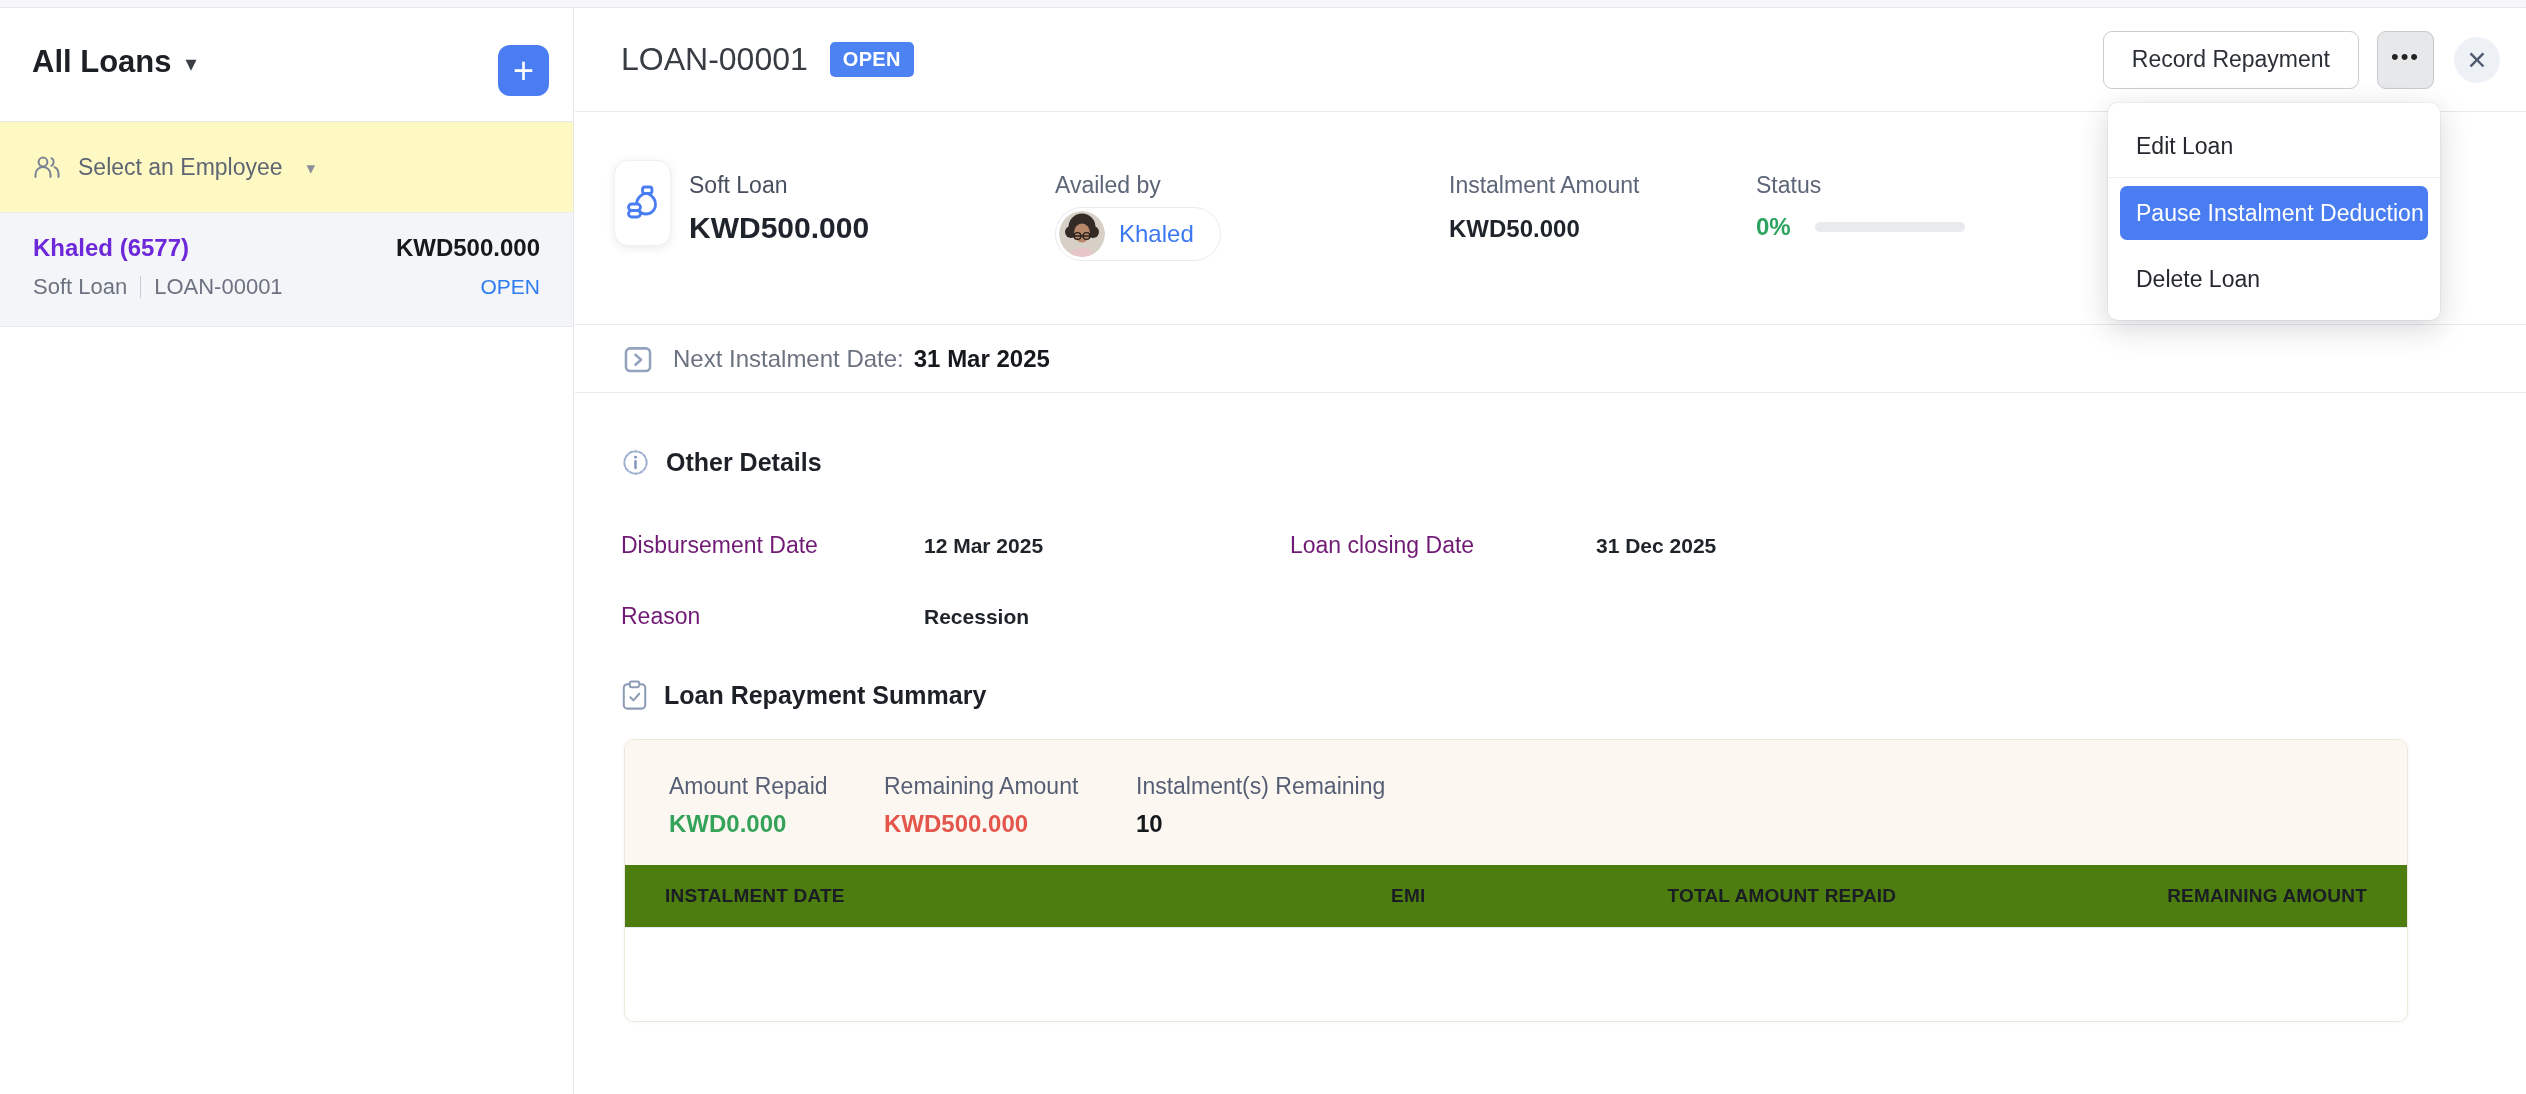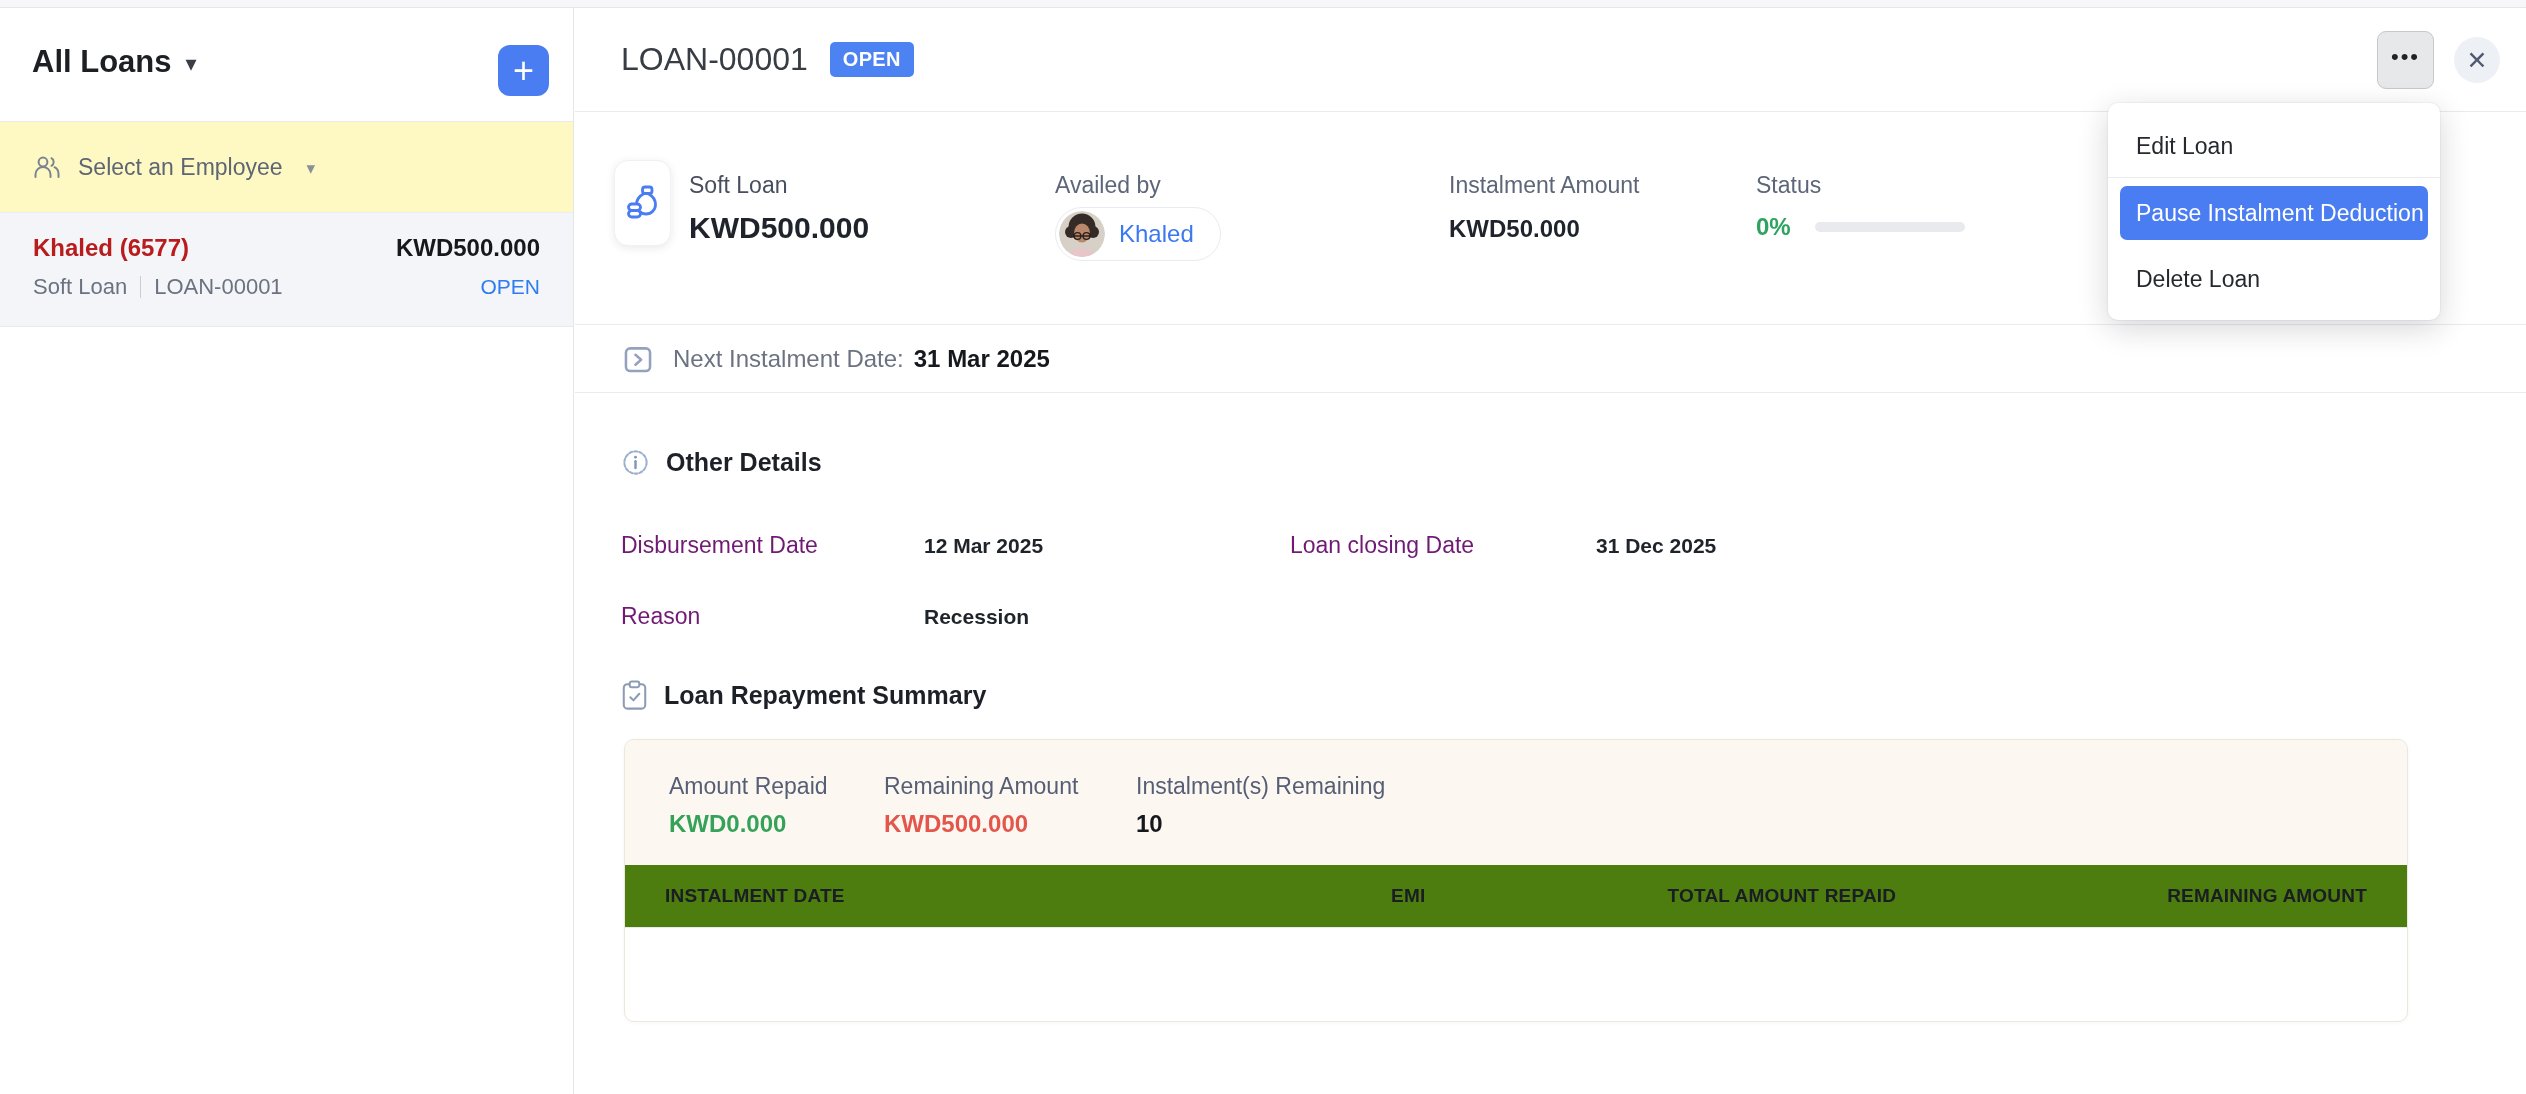--- a/index.html
+++ b/index.html
@@ -14,21 +14,21 @@
   .sb-header { position:relative; height:114px; border-bottom:1px solid #e9eaee; }
   .sb-title-wrap { position:absolute; left:32px; top:36px; display:flex; align-items:center; cursor:pointer; }
   .sb-title { font-size:31px; font-weight:600; color:#1c1f24; }
   .sb-caret { font-size:22px; color:#3a3f46; margin-left:14px; margin-top:4px; }
   .add-btn { position:absolute; right:24px; top:37px; width:51px; height:51px; background:#4a7df2; color:#fff; border:none; border-radius:12px; font-size:36px; line-height:48px; text-align:center; cursor:pointer; }
   .sb-filter { height:91px; background:#fef9c3; border-bottom:1px solid #ecedf0; display:flex; align-items:center; padding-left:32px; cursor:pointer; }
   .sb-filter-label { font-size:23px; color:#5f6673; margin-left:16px; }
   .sb-filter-caret { font-size:17px; color:#8a8f9a; margin-left:24px; margin-top:3px; }
   .sb-item { height:114px; background:#f4f5f8; border-bottom:1px solid #e9eaec; padding:21px 33px 0 33px; cursor:pointer; }
   .sb-item-row { display:flex; justify-content:space-between; align-items:center; }
-  .sb-item-name { font-size:24px; font-weight:600; color:#b91c1c; }
+  .sb-item-name { font-size:24px; font-weight:600; color:#6d28d9; }
   .sb-item-amount { font-size:24px; font-weight:700; color:#16181c; }
   .sb-item-row2 { margin-top:12px; display:flex; align-items:center; }
   .sb-item-type, .sb-item-number { font-size:22px; color:#6b7280; }
   .sb-sep { width:1px; height:22px; background:#c9ccd2; margin:0 13px; }
   .sb-item-status { margin-left:auto; font-size:21px; font-weight:500; color:#2e7cf0; }
 
   
   .main { position:absolute; left:575px; top:8px; width:1951px; height:1086px; background:#fff; }
   .main-header { position:absolute; left:0; top:0; width:100%; height:104px; border-bottom:1px solid #e9eaee; display:flex; align-items:center; padding:0 26px 0 46px; }
   .page-title { font-size:32px; font-weight:500; color:#383d44; }
@@ -135,20 +135,21 @@
         <span class="sb-item-status">OPEN</span>
       </div>
     </div>
   </div>
 
   <div class="main">
     <div class="main-header">
       <span class="page-title">LOAN-00001</span>
       <span class="status-badge">OPEN</span>
       <div class="header-right">
+        <button class="btn-record">Record Repayment</button>
         <button class="btn-more">
           <span>•••</span>
         </button>
         <button class="btn-close">
           <span>✕</span>
         </button>
       </div>
     </div>
 
     <div class="overview">

